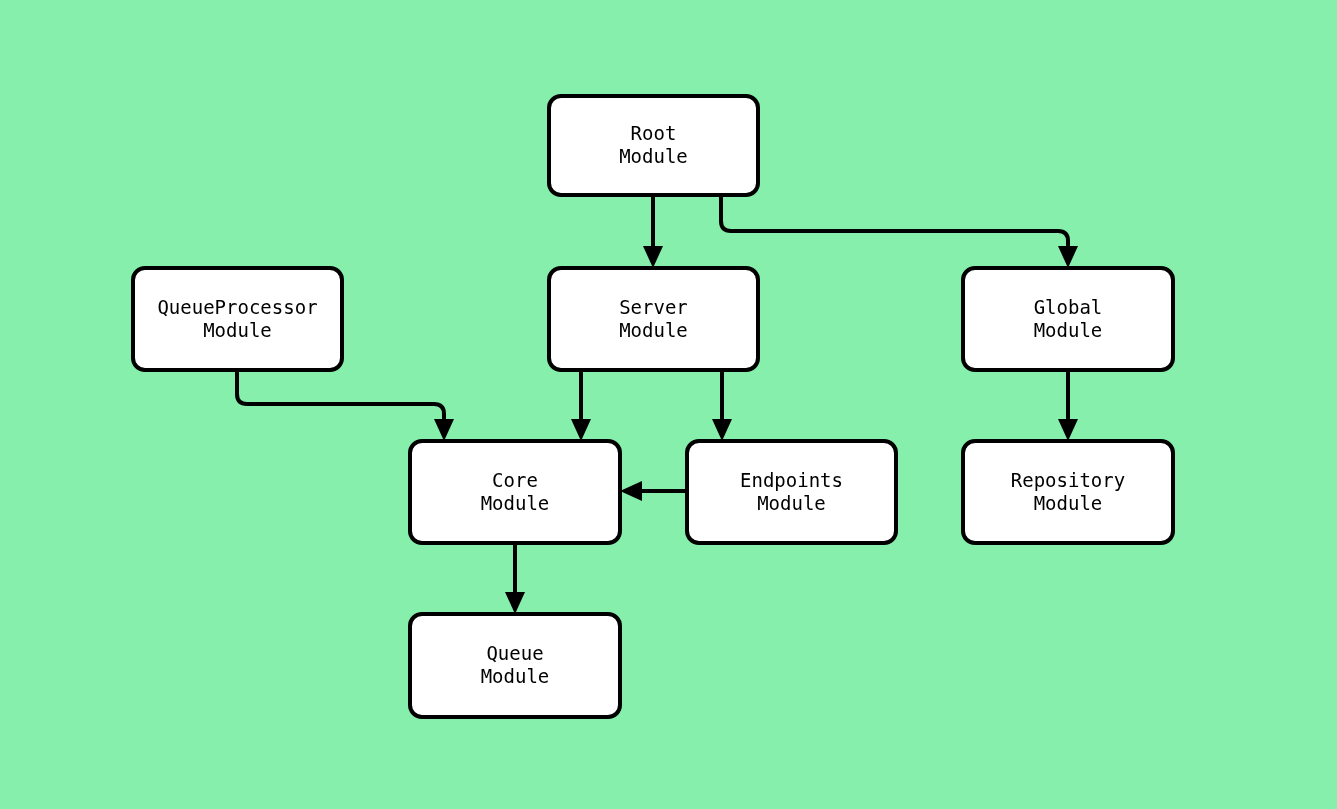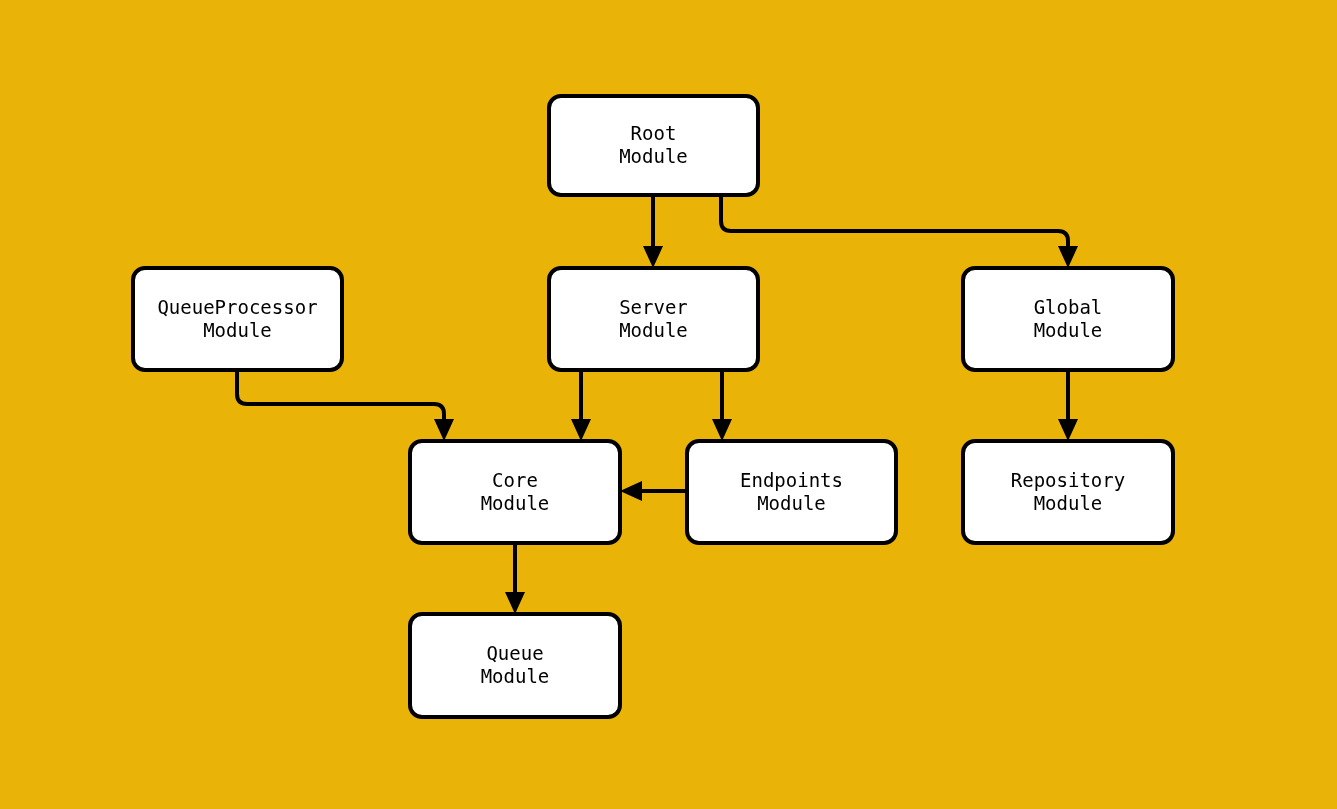--- a/index.html
+++ b/index.html
@@ -11,21 +11,21 @@
   body {
     width: 1337px;
     height: 809px;
     overflow: hidden;
     font-family: "DejaVu Sans Mono", "Liberation Mono", monospace;
   }
   #diagram-root {
     position: relative;
     width: 1337px;
     height: 809px;
-    background: #eab308;
+    background: #86efac;
   }
   svg#graph {
     display: block;
     width: 1337px;
     height: 809px;
   }
   .node-box {
     fill: #ffffff;
     stroke: #000000;
     stroke-width: 4;

